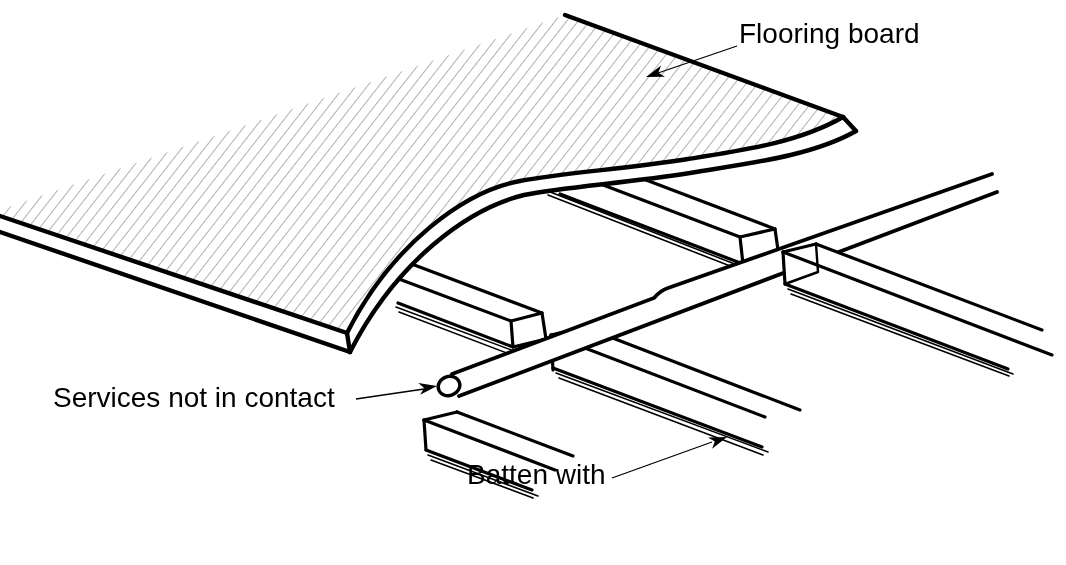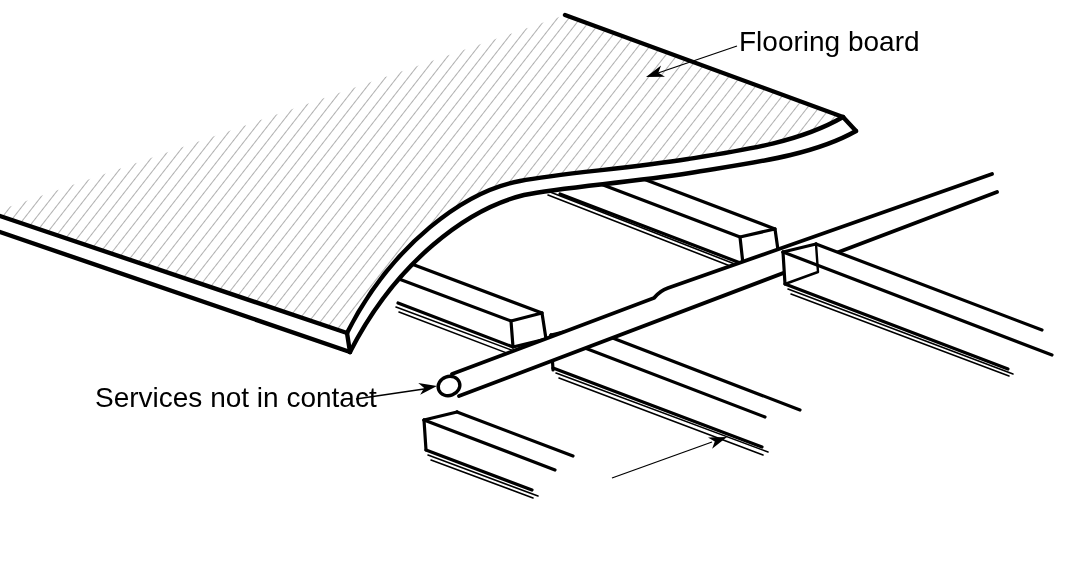--- a/index.html
+++ b/index.html
@@ -129,24 +129,25 @@
         <line x1="356" y1="399" x2="424" y2="389"></line>
         <polygon fill="var(--color-ink)" stroke="none" points="0,0 -18,6 -13,0 -18,-6" transform="translate(437,386) rotate(-9)"></polygon>
       </g>
       <g>
         <line x1="612" y1="478" x2="712" y2="442"></line>
         <polygon fill="var(--color-ink)" stroke="none" points="0,0 -18,6 -13,0 -18,-6" transform="translate(727,437) rotate(-20)"></polygon>
       </g>
     </g>
   </svg>
 
-  <div class="label" style="left:739px;top:30px;">
+  <div class="label" style="left:739px;top:22px;">
     <span>Flooring board</span>
   </div>
 
-  <div class="label" style="left:53px;top:386px;margin-left:42px;">
+  <div class="label" style="left:53px;top:386px;">
     <span>Services not in contact</span>
   </div>
 
   <div class="label" style="left:467px;top:463px;">
+    <span>Batten with</span>
   </div>
 
 </div>
 
 </body></html>

